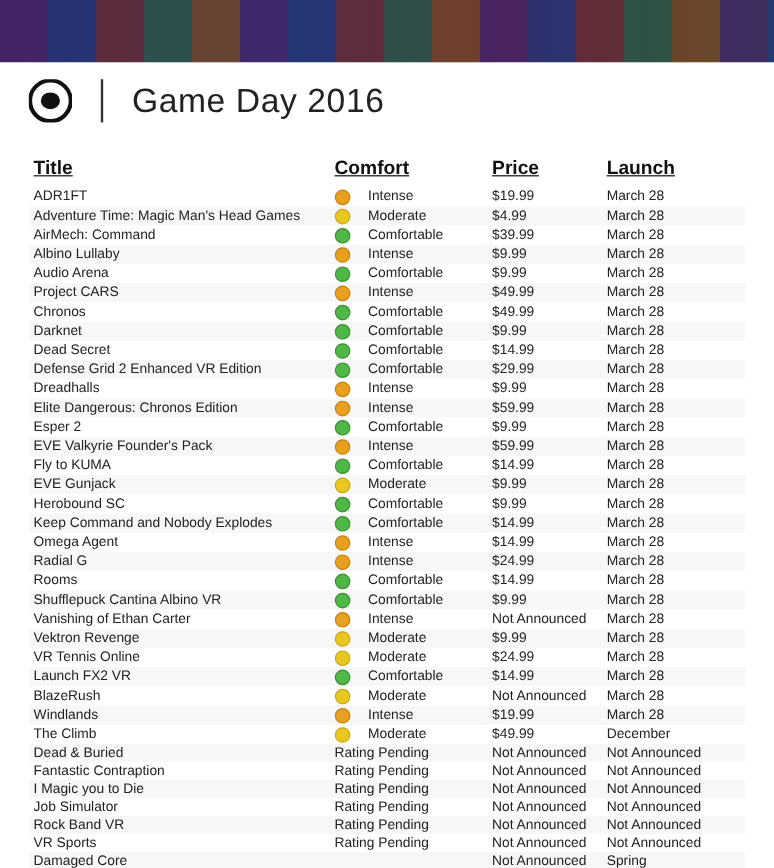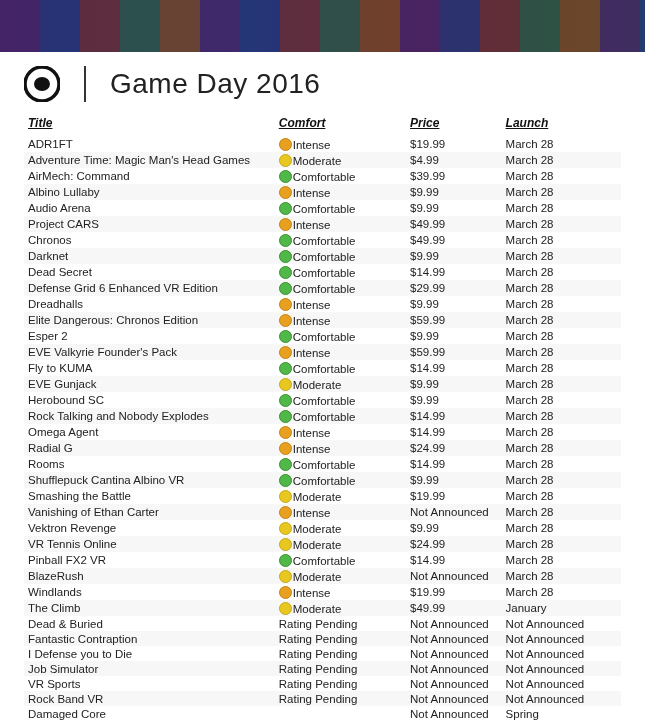--- a/index.html
+++ b/index.html
@@ -36,21 +36,21 @@
     }
 
     .content {
       padding: 14px 24px 14px 24px;
       background: #fff;
     }
 
     .header {
       display: flex;
       align-items: center;
-      margin-bottom: 12px;
+      margin-bottom: 28px;
       gap: 12px;
     }
 
     .oculus-logo {
       display: flex;
       align-items: center;
       gap: 0;
     }
 
     .oculus-icon {
@@ -74,45 +74,44 @@
 
     table {
       width: 100%;
       border-collapse: collapse;
       font-size: 11.5px;
     }
 
     thead tr th {
       text-align: left;
       font-weight: bold;
-      font-size: 12px;
+      font-size: 16px;
       padding: 2px 4px 6px 4px;
       border-bottom: none;
       text-decoration: underline;
       color: #111;
-      font-style: italic;
     }
 
     tbody tr td {
       padding: 1.5px 4px;
       color: #222;
       vertical-align: middle;
     }
 
     tbody tr:nth-child(even) td {
       background: #f7f7f7;
     }
     tbody tr:nth-child(odd) td {
       background: #ffffff;
     }
 
     .comfort-cell {
       display: flex;
-      align-items: flex-end;
-      gap: 1px;
+      align-items: center;
+      gap: 15px;
       white-space: nowrap;
     }
 
     .comfort-icon {
       width: 13px;
       height: 13px;
       border-radius: 50%;
       display: inline-flex;
       align-items: center;
       justify-content: center;
@@ -265,21 +264,21 @@
           <td class="col-comfort">
             <div class="comfort-cell">
               <span class="comfort-icon comfortable"></span>
               <span>Comfortable</span>
             </div>
           </td>
           <td class="col-price">$14.99</td>
           <td class="col-launch">March 28</td>
         </tr>
         <tr>
-          <td class="col-title">Defense Grid 6 Enhanced VR Edition</td>
+          <td class="col-title">Defense Grid 2 Enhanced VR Edition</td>
           <td class="col-comfort">
             <div class="comfort-cell">
               <span class="comfort-icon comfortable"></span>
               <span>Comfortable</span>
             </div>
           </td>
           <td class="col-price">$29.99</td>
           <td class="col-launch">March 28</td>
         </tr>
         <tr>
@@ -353,21 +352,21 @@
           <td class="col-comfort">
             <div class="comfort-cell">
               <span class="comfort-icon comfortable"></span>
               <span>Comfortable</span>
             </div>
           </td>
           <td class="col-price">$9.99</td>
           <td class="col-launch">March 28</td>
         </tr>
         <tr>
-          <td class="col-title">Rock Talking and Nobody Explodes</td>
+          <td class="col-title">Keep Command and Nobody Explodes</td>
           <td class="col-comfort">
             <div class="comfort-cell">
               <span class="comfort-icon comfortable"></span>
               <span>Comfortable</span>
             </div>
           </td>
           <td class="col-price">$14.99</td>
           <td class="col-launch">March 28</td>
         </tr>
         <tr>
@@ -408,106 +407,95 @@
           <td class="col-comfort">
             <div class="comfort-cell">
               <span class="comfort-icon comfortable"></span>
               <span>Comfortable</span>
             </div>
           </td>
           <td class="col-price">$9.99</td>
           <td class="col-launch">March 28</td>
         </tr>
         <tr>
-          <td class="col-title">Smashing the Battle</td>
+          <td class="col-title">Vanishing of Ethan Carter</td>
+          <td class="col-comfort">
+            <div class="comfort-cell">
+              <span class="comfort-icon intense"></span>
+              <span>Intense</span>
+            </div>
+          </td>
+          <td class="col-price">Not Announced</td>
+          <td class="col-launch">March 28</td>
+        </tr>
+        <tr>
+          <td class="col-title">Vektron Revenge</td>
           <td class="col-comfort">
             <div class="comfort-cell">
               <span class="comfort-icon moderate"></span>
               <span>Moderate</span>
             </div>
           </td>
-          <td class="col-price">$19.99</td>
-          <td class="col-launch">March 28</td>
-        </tr>
-        <tr>
-          <td class="col-title">Vanishing of Ethan Carter</td>
-          <td class="col-comfort">
-            <div class="comfort-cell">
-              <span class="comfort-icon intense"></span>
-              <span>Intense</span>
-            </div>
-          </td>
-          <td class="col-price">Not Announced</td>
-          <td class="col-launch">March 28</td>
-        </tr>
-        <tr>
-          <td class="col-title">Vektron Revenge</td>
+          <td class="col-price">$9.99</td>
+          <td class="col-launch">March 28</td>
+        </tr>
+        <tr>
+          <td class="col-title">VR Tennis Online</td>
           <td class="col-comfort">
             <div class="comfort-cell">
               <span class="comfort-icon moderate"></span>
               <span>Moderate</span>
             </div>
           </td>
-          <td class="col-price">$9.99</td>
-          <td class="col-launch">March 28</td>
-        </tr>
-        <tr>
-          <td class="col-title">VR Tennis Online</td>
+          <td class="col-price">$24.99</td>
+          <td class="col-launch">March 28</td>
+        </tr>
+        <tr>
+          <td class="col-title">Launch FX2 VR</td>
+          <td class="col-comfort">
+            <div class="comfort-cell">
+              <span class="comfort-icon comfortable"></span>
+              <span>Comfortable</span>
+            </div>
+          </td>
+          <td class="col-price">$14.99</td>
+          <td class="col-launch">March 28</td>
+        </tr>
+        <tr>
+          <td class="col-title">BlazeRush</td>
           <td class="col-comfort">
             <div class="comfort-cell">
               <span class="comfort-icon moderate"></span>
               <span>Moderate</span>
             </div>
           </td>
-          <td class="col-price">$24.99</td>
-          <td class="col-launch">March 28</td>
-        </tr>
-        <tr>
-          <td class="col-title">Pinball FX2 VR</td>
-          <td class="col-comfort">
-            <div class="comfort-cell">
-              <span class="comfort-icon comfortable"></span>
-              <span>Comfortable</span>
-            </div>
-          </td>
-          <td class="col-price">$14.99</td>
-          <td class="col-launch">March 28</td>
-        </tr>
-        <tr>
-          <td class="col-title">BlazeRush</td>
+          <td class="col-price">Not Announced</td>
+          <td class="col-launch">March 28</td>
+        </tr>
+        <tr>
+          <td class="col-title">Windlands</td>
+          <td class="col-comfort">
+            <div class="comfort-cell">
+              <span class="comfort-icon intense"></span>
+              <span>Intense</span>
+            </div>
+          </td>
+          <td class="col-price">$19.99</td>
+          <td class="col-launch">March 28</td>
+        </tr>
+        <tr>
+          <td class="col-title">The Climb</td>
           <td class="col-comfort">
             <div class="comfort-cell">
               <span class="comfort-icon moderate"></span>
               <span>Moderate</span>
             </div>
           </td>
-          <td class="col-price">Not Announced</td>
-          <td class="col-launch">March 28</td>
-        </tr>
-        <tr>
-          <td class="col-title">Windlands</td>
-          <td class="col-comfort">
-            <div class="comfort-cell">
-              <span class="comfort-icon intense"></span>
-              <span>Intense</span>
-            </div>
-          </td>
-          <td class="col-price">$19.99</td>
-          <td class="col-launch">March 28</td>
-        </tr>
-        <tr>
-          <td class="col-title">The Climb</td>
-          <td class="col-comfort">
-            <div class="comfort-cell">
-              <span class="comfort-icon moderate"></span>
-              <span>Moderate</span>
-            </div>
-          </td>
           <td class="col-price">$49.99</td>
-          <td class="col-launch">January</td>
+          <td class="col-launch">December</td>
         </tr>
         <tr>
           <td class="col-title">Dead &amp; Buried</td>
           <td class="col-comfort">
             <div class="comfort-cell">
               <span>Rating Pending</span>
             </div>
           </td>
           <td class="col-price">Not Announced</td>
           <td class="col-launch">Not Announced</td>
@@ -516,51 +504,51 @@
           <td class="col-title">Fantastic Contraption</td>
           <td class="col-comfort">
             <div class="comfort-cell">
               <span>Rating Pending</span>
             </div>
           </td>
           <td class="col-price">Not Announced</td>
           <td class="col-launch">Not Announced</td>
         </tr>
         <tr>
-          <td class="col-title">I Defense you to Die</td>
+          <td class="col-title">I Magic you to Die</td>
           <td class="col-comfort">
             <div class="comfort-cell">
               <span>Rating Pending</span>
             </div>
           </td>
           <td class="col-price">Not Announced</td>
           <td class="col-launch">Not Announced</td>
         </tr>
         <tr>
           <td class="col-title">Job Simulator</td>
           <td class="col-comfort">
             <div class="comfort-cell">
               <span>Rating Pending</span>
             </div>
           </td>
           <td class="col-price">Not Announced</td>
           <td class="col-launch">Not Announced</td>
         </tr>
         <tr>
+          <td class="col-title">Rock Band VR</td>
+          <td class="col-comfort">
+            <div class="comfort-cell">
+              <span>Rating Pending</span>
+            </div>
+          </td>
+          <td class="col-price">Not Announced</td>
+          <td class="col-launch">Not Announced</td>
+        </tr>
+        <tr>
           <td class="col-title">VR Sports</td>
-          <td class="col-comfort">
-            <div class="comfort-cell">
-              <span>Rating Pending</span>
-            </div>
-          </td>
-          <td class="col-price">Not Announced</td>
-          <td class="col-launch">Not Announced</td>
-        </tr>
-        <tr>
-          <td class="col-title">Rock Band VR</td>
           <td class="col-comfort">
             <div class="comfort-cell">
               <span>Rating Pending</span>
             </div>
           </td>
           <td class="col-price">Not Announced</td>
           <td class="col-launch">Not Announced</td>
         </tr>
         <tr>
           <td class="col-title">Damaged Core</td>

